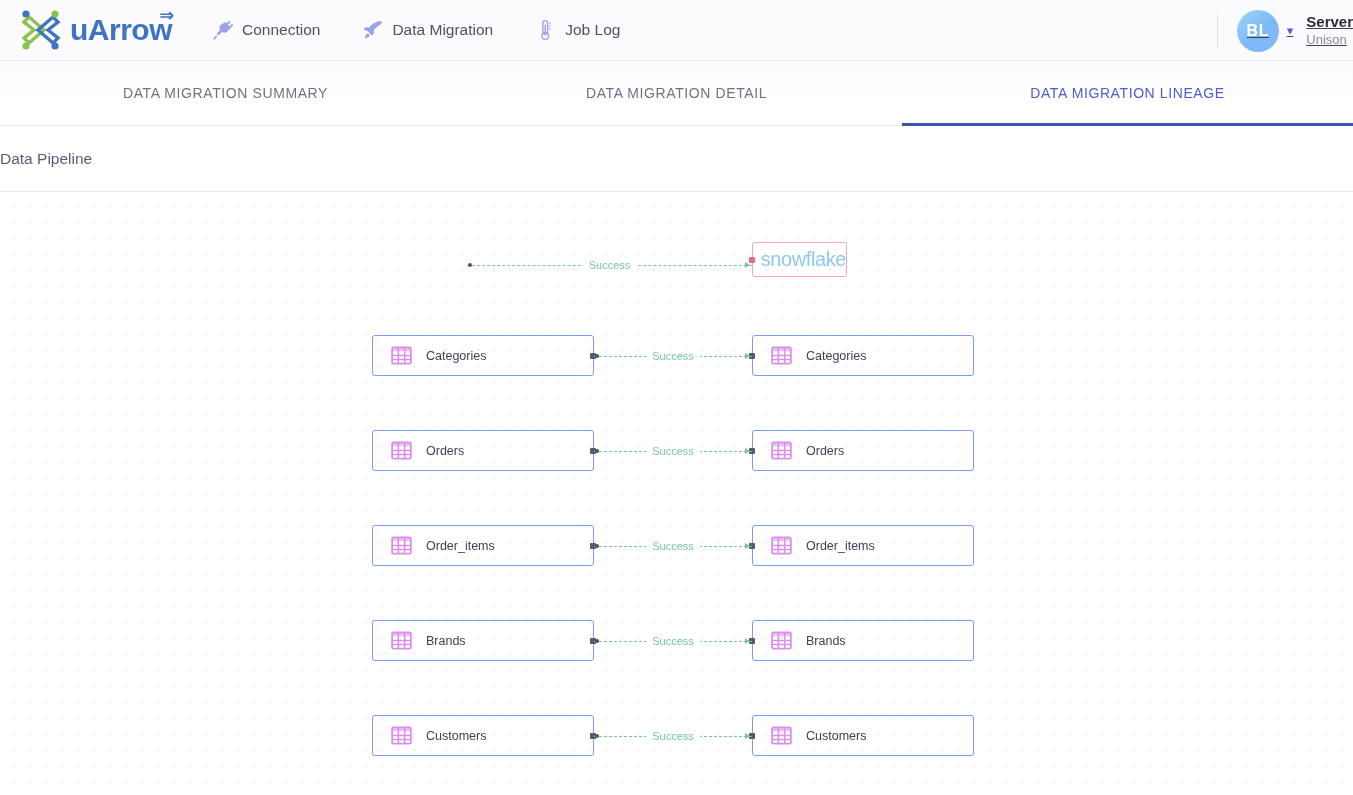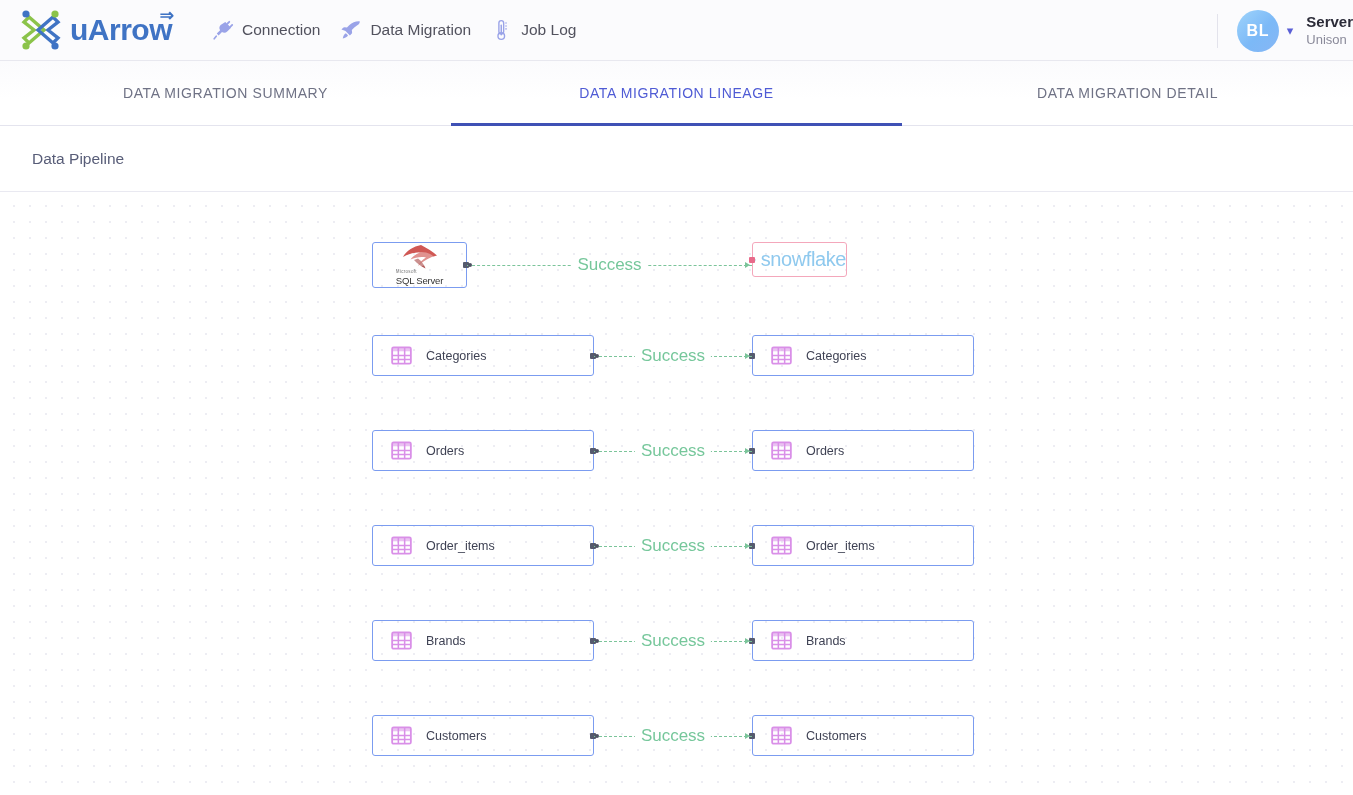--- a/index.html
+++ b/index.html
@@ -26,31 +26,31 @@
   .logo-text { position: relative; display:flex; align-items:flex-start; }
   .logo-word {
     font-size: 30px; font-weight: 700; letter-spacing: -0.5px;
     color: #3f73c4; line-height: 1; font-family: "Liberation Sans", sans-serif;
   }
   .logo-arrowglyph {
     position: absolute; right: -2px; top: -10px;
     font-size: 17px; color: #3f73c4; font-weight: 700;
   }
 
-  .mainnav { display: flex; align-items: center; gap: 20px; margin-left: 40px; }
+  .mainnav { display: flex; align-items: center; gap: 42px; margin-left: 40px; }
   .navitem {
     display: flex; align-items: center; gap: 8px;
     font-size: 15.5px; color: #52525e; cursor: pointer;
     white-space: nowrap;
   }
   .navicon { width: 22px; height: 22px; flex:none; display:block; }
 
   .user-area {
     position: absolute; right: 0; top: 0; height: 61px;
-    display: flex; align-items: center; gap: 9px; padding-right: 0;
+    display: flex; align-items: center; gap: 9px; padding-right: 0; text-decoration: underline;
   }
   .user-divider { width: 1px; height: 34px; background: #e3e3ec; margin-right: 10px; }
   .avatar {
     width: 42px; height: 42px; border-radius: 50%;
     background: linear-gradient(135deg,#9fd4fb 0%,#7cb9f7 55%,#86b6f5 100%);
     color:#fff; font-size:16px; font-weight:700; letter-spacing:.5px;
     display:flex; align-items:center; justify-content:center; flex:none;
   }
   .chev { color:#5a5fd6; font-size: 13px; margin-left:-1px; }
   .user-meta { line-height: 1.25; padding-left: 4px; }
@@ -76,21 +76,20 @@
   .tab.active::after {
     content:""; position:absolute; left:0; right:0; bottom:-1px;
     height: 3px; background:#3f51b5;
   }
 
   
   .subheader {
     height: 66px;
     background:#fff;
     display:flex; align-items:center;
-    padding-left: 32px;
     border-bottom: 1px solid #e9e9f1;
   }
   .subheader-title { font-size: 15.5px; color:#585d78; }
 
   
   .canvas {
     position: relative;
     height: calc(795px - 61px - 65px - 66px);
     background-color:#ffffff;
     background-image: radial-gradient(#ededf3 1.1px, transparent 1.2px);
@@ -121,21 +120,21 @@
   .node.snowflake .handle.tgt { background:#e86a8a; }
 
   
   .edge {
     position:absolute; height: 0;
     border-top: 1.6px dashed #7bc49a;
     top: 50%;
   }
   .edge-label {
     position:absolute; transform: translate(-50%,-50%);
-    font-size: 17px; color: #76c79b;
+    font-size: 11px; color: #76c79b;
     background:#fff; padding: 0 6px; white-space:nowrap;
   }
   .edge-arrow {
     position:absolute; transform: translateY(-50%);
     width:0; height:0;
     border-left: 5px solid #7bc49a;
     border-top: 3.5px solid transparent;
     border-bottom: 3.5px solid transparent;
   }
   .edge-dot {
@@ -209,41 +208,29 @@
     <span class="chev">▾</span>
     <div class="user-meta">
       <div class="user-name">Server</div>
       <div class="user-org">Unison</div>
     </div>
   </div>
 </div>
 
 <div class="tabstrip">
   <div class="tab">DATA MIGRATION SUMMARY</div>
+  <div class="tab">DATA MIGRATION DETAIL</div>
   <div class="tab active">DATA MIGRATION LINEAGE</div>
-  <div class="tab">DATA MIGRATION DETAIL</div>
 </div>
 
 <div class="subheader">
   <span class="subheader-title">Data Pipeline</span>
 </div>
 
 <div class="canvas" id="canvas">
-    <div class="node dbnode" style="left: 372px; top: 50px; width: 95px; height: 46px;">
-      <div>
-    <svg class="sqlsrv-logo" viewBox="0 0 46 26">
-      <path d="M24 1 C16 2.5 9 7 6 13 C11 10 17 8.5 23 8.5 C19 10 15.5 12.5 13.5 15.5 C18 13.5 24 12.5 29 13.5 C25.5 15.5 22.5 18.5 21 22 C26 17 33 13 40 11.5 C36 8 30 4 24 1 Z" fill="#c9413c" opacity=".88"></path>
-      <path d="M17 16 C20 19.5 24 22.5 28.5 24.5 C27 20.5 24.5 17 21 14.5 Z" fill="#9c2b28" opacity=".8"></path>
-      <ellipse cx="24" cy="15" rx="13" ry="7" fill="#ffffff" opacity=".35"></ellipse>
-    </svg>
-    <div class="sqlsrv-micro">Microsoft</div>
-    <div class="sqlsrv-txt">SQL Server</div>
-  </div>
-      <span class="handle src"></span>
-    </div>
     <div class="node dbnode snowflake" style="left: 752px; top: 50px; width: 95px; height: 35px;">
       <div class="snow-row">
     <svg width="26" height="26" viewBox="0 0 26 26">
       <g stroke="#7fc4ea" stroke-width="2.1" stroke-linecap="round">
         <path d="M13 3.5 V22.5"></path>
             <path d="M5 8 L21 18"></path>
             <path d="M21 8 L5 18"></path>
         <path d="M9.5 5 L13 8 L16.5 5"></path>
             <path d="M9.5 21 L13 18 L16.5 21"></path>
         <path d="M3.6 12.2 L4.2 16.1 L7.9 15.4"></path>

